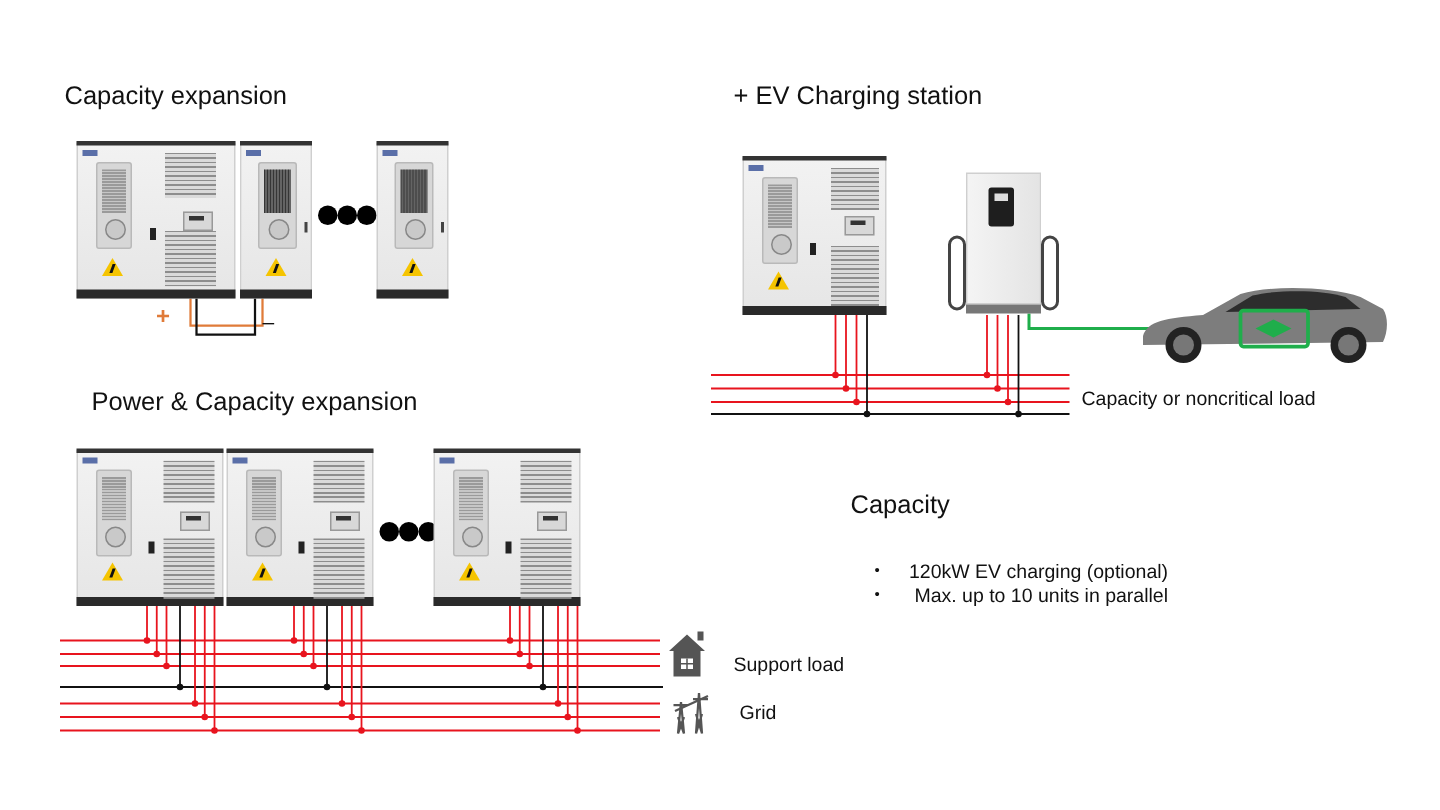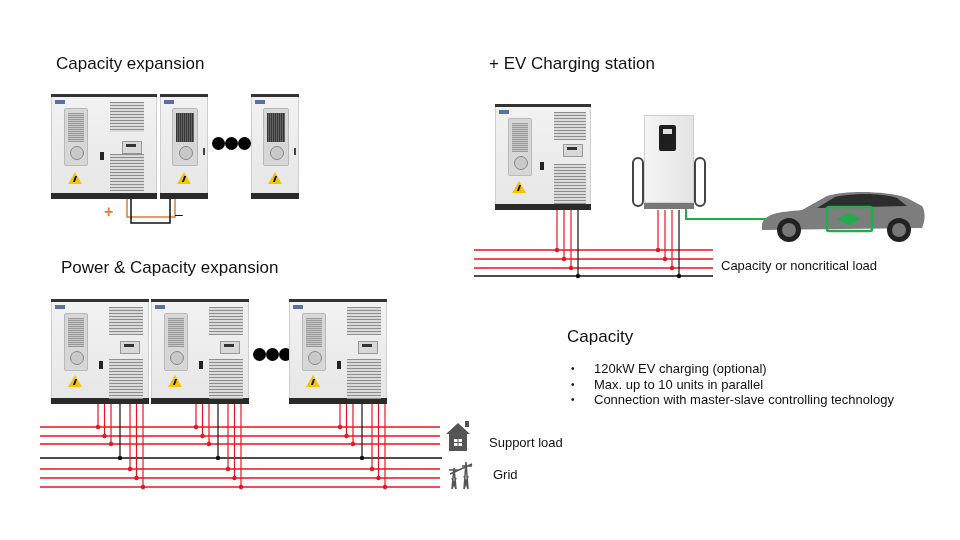--- a/index.html
+++ b/index.html
@@ -24,29 +24,29 @@
   .cab .handle { position:absolute; width:2px; height:7px; background:#444; }
   .dots3 { position:absolute; height:14px; display:flex; gap:0; }
   .dots3 span { width:13px; height:13px; border-radius:50%; background:#000; display:inline-block; }
   .charger { position:absolute; }
   .charger .body { position:absolute; left:14px; top:0; width:50px; height:88px; background:linear-gradient(90deg,#f4f4f4,#e4e4e4); border:1px solid #cfcfcf; box-sizing:border-box; }
   .charger .screen { position:absolute; left:15px; top:10px; width:17px; height:26px; background:#1e1e1e; border-radius:2px; }
   .charger .screen::before { content:""; position:absolute; left:4px; top:4px; width:9px; height:5px; background:#ddd; }
   .charger .base { position:absolute; left:14px; top:88px; width:50px; height:6px; background:#777; }
   .charger .gun { position:absolute; top:42px; width:12px; height:50px; border:2px solid #444; border-radius:8px; box-sizing:border-box; }
   .car { position:absolute; }
-  .bullets { position:absolute; margin:4px; padding:0; list-style:none; font-size:13px; line-height:15.5px; }
+  .bullets { position:absolute; margin:16px; padding:0; list-style:none; font-size:13px; line-height:15.5px;text-align:right; }
   .bullets li { position:relative; padding-left:23px; white-space:nowrap; }
   .bullets li::before { content:"•"; position:absolute; left:0; top:0; font-size:10px; }
   .icon { position:absolute; }
 </style>
 </head>
 <body>
 
-<div class="title" style="left:56px;top:54px;text-align:center;">Capacity expansion</div>
+<div class="title" style="left:43px;top:54px;text-align:center;">Capacity expansion</div>
 <div class="title" style="left:479px;top:54px;margin-left:10px;">+ EV Charging station</div>
 <div class="title" style="left:61px;top:258px;">Power &amp; Capacity expansion</div>
 <div class="title" style="left:567px;top:327px;">Capacity</div>
 
 <svg id="wires" viewBox="0 0 960 540">
 
   <g>
     <polyline points="127,199 127,217 175,217 175,199" fill="none" stroke="#e07b39" stroke-width="1.5"></polyline>
     <polyline points="131,199 131,223 170,223 170,199" fill="none" stroke="#111" stroke-width="1.5"></polyline>
   </g>
@@ -271,14 +271,13 @@
     <path d="M18,31 L20,4 L22,31 M18,31 L22,18 M22,31 L18,18"></path>
     <path d="M3,12 L13,12 M16,8 L26,8 M4,16 L26,6"></path>
   </g>
 </svg>
 <div class="label" style="left:489px;top:435px;">Support load</div>
 <div class="label" style="left:493px;top:467px;">Grid</div>
 
 <ul class="bullets" style="left:567px;top:357px;">
   <li>120kW EV charging (optional)</li>
   <li>Max. up to 10 units in parallel</li>
-  <li>Connection with master-slave controlling technology</li>
 </ul>
 
 </body></html>

